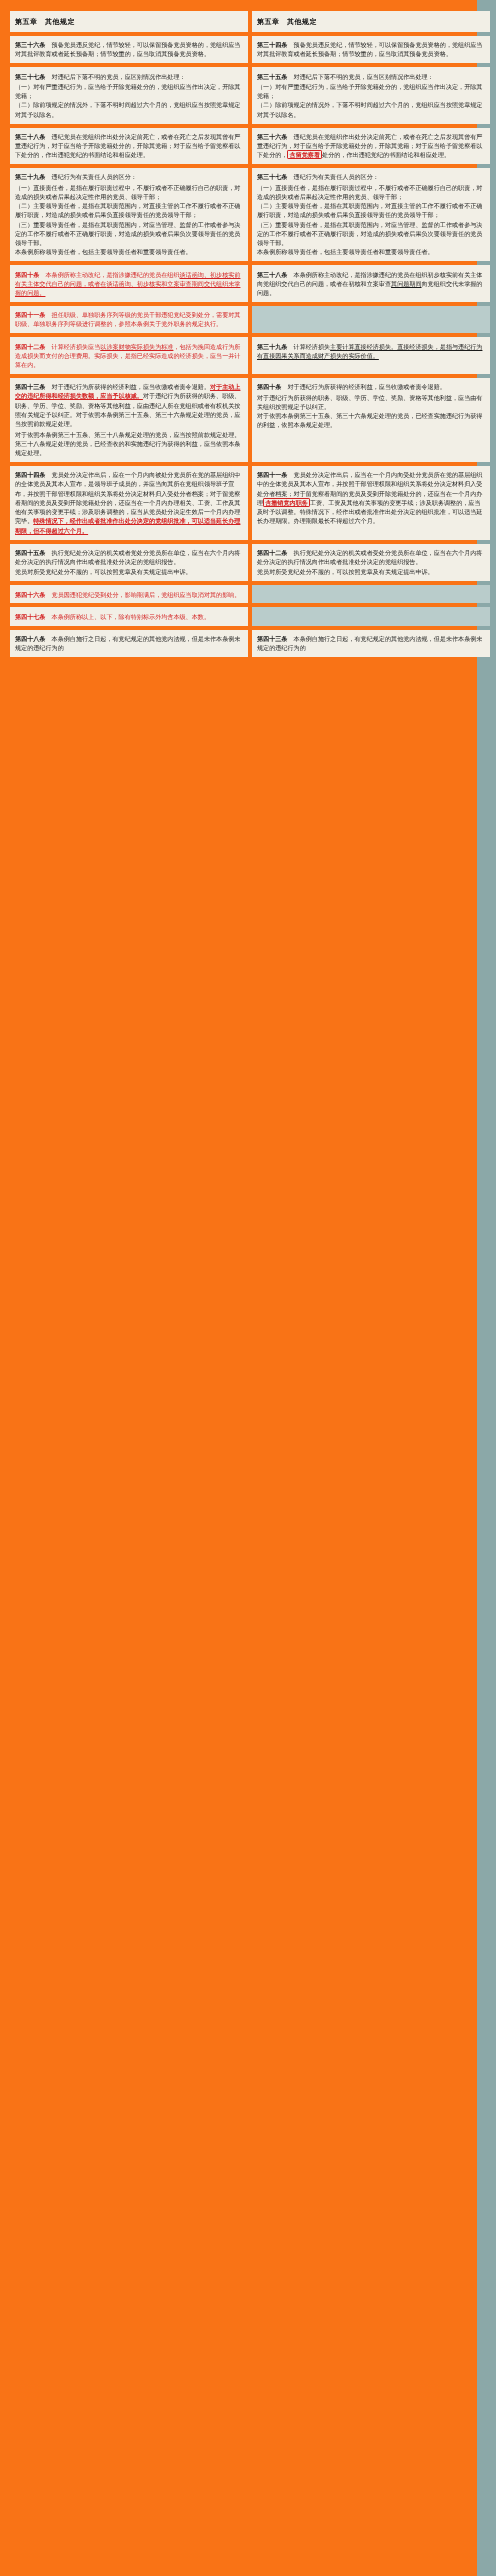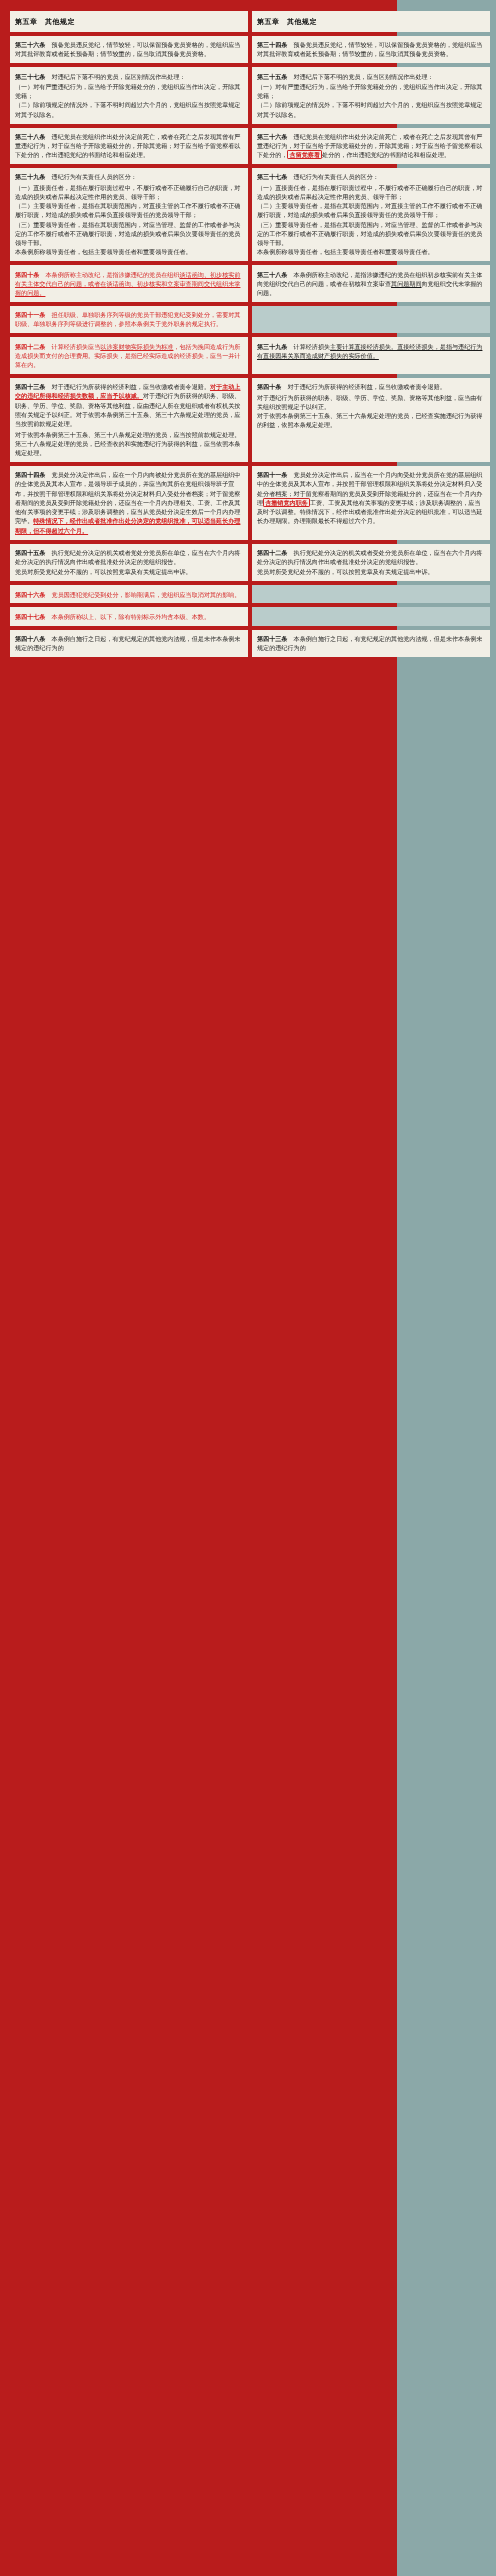--- a/index.html
+++ b/index.html
@@ -2,23 +2,23 @@
 <html style="font-size:8.4px"><head>
 <meta charset="utf-8">
 <style>
   * { box-sizing: border-box; }
   html, body {
     margin: 0; padding: 0;
     background: #8ba8a8;
     font-family: "DejaVu Sans", "Liberation Sans", sans-serif;
   }
   .page {
-    width: 397px;
+    width: 477px;
     min-height: 2576px;
-    background: #b91c1c;
+    background: #f97316;
     padding: 7.4px 6.3px 7.4px 6.3px;
   }
   table.cmp {
     width: 484px;
     border-collapse: separate;
     border-spacing: 4.2px 4.2px;
     table-layout: fixed;
   }
   table.cmp col.c1 { width: 238px; }
   table.cmp col.c2 { width: 238px; }

